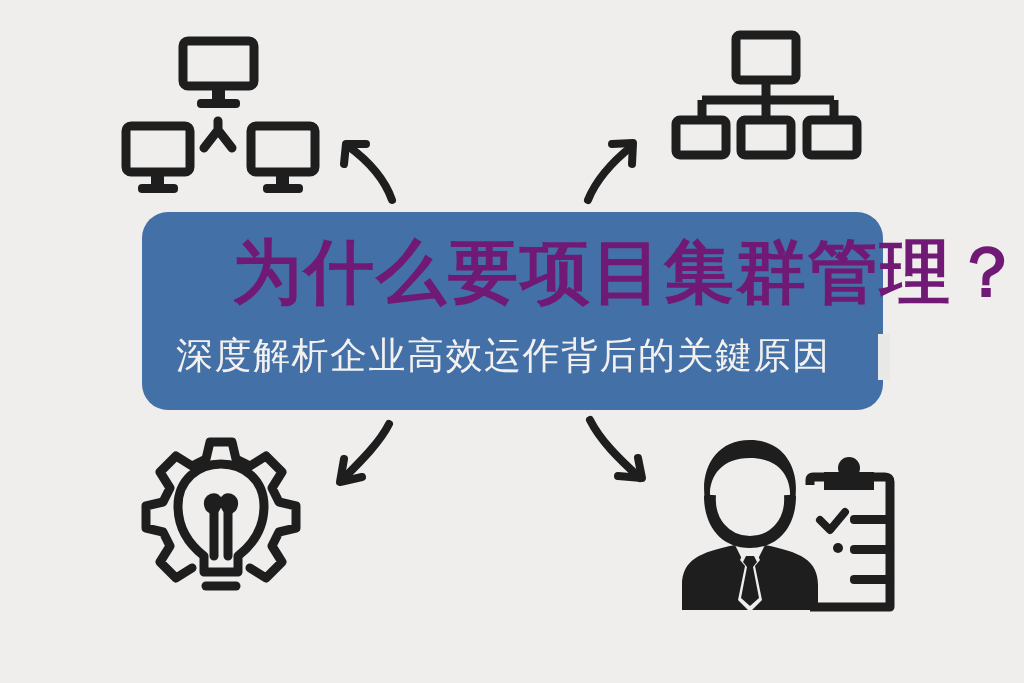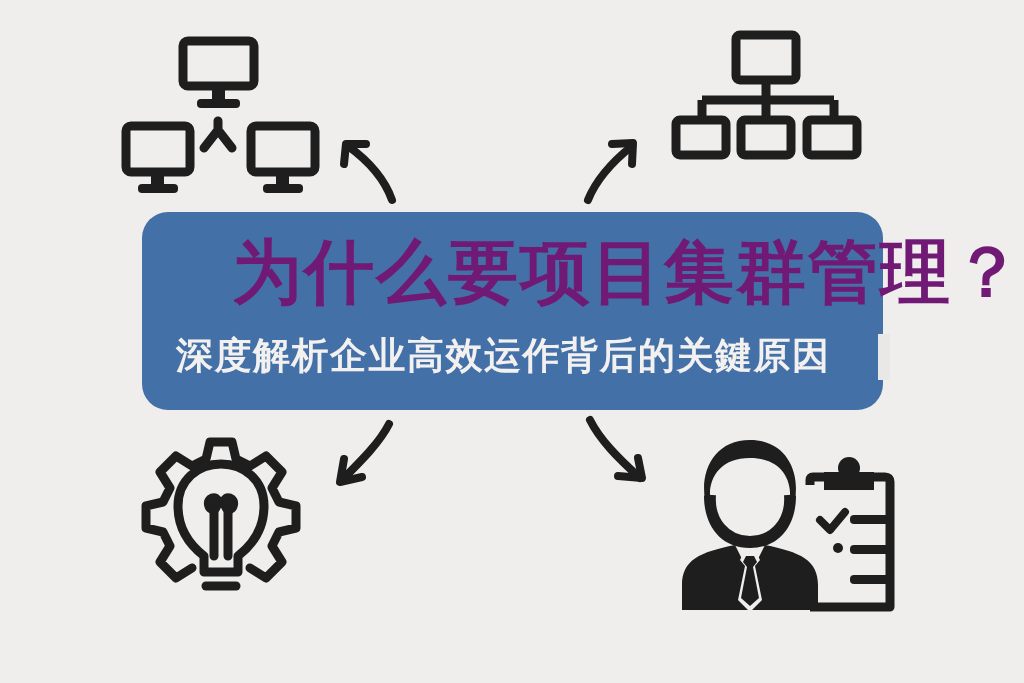--- a/index.html
+++ b/index.html
@@ -13,21 +13,21 @@
       position: absolute; left: 142px; top: 212px; width: 741px; height: 198px;
       background: #4470A8; border-radius: 26px;
     }
     .title {
       position: absolute; left: 196px; top: 232px;
       font-size: 70px; font-weight: bold; color: #701a75;
       letter-spacing: 2px; white-space: nowrap; line-height: 80px; margin-left: 36px;
     }
     .subtitle {
       position: absolute; left: 176px; top: 328px;
-      font-size: 37px; font-weight: bold; color: #F2F1EF;
+      font-size: 37px; font-weight: normal; color: #F2F1EF;
       letter-spacing: 1.5px; white-space: nowrap; line-height: 56px;
     }
     .overflow-strip {
       position: absolute; left: 878px; top: 334px; width: 12px; height: 46px;
       background: #E8E8E6;
     }
     svg { position: absolute; overflow: visible; }
   </style>
 </head>
 <body>

